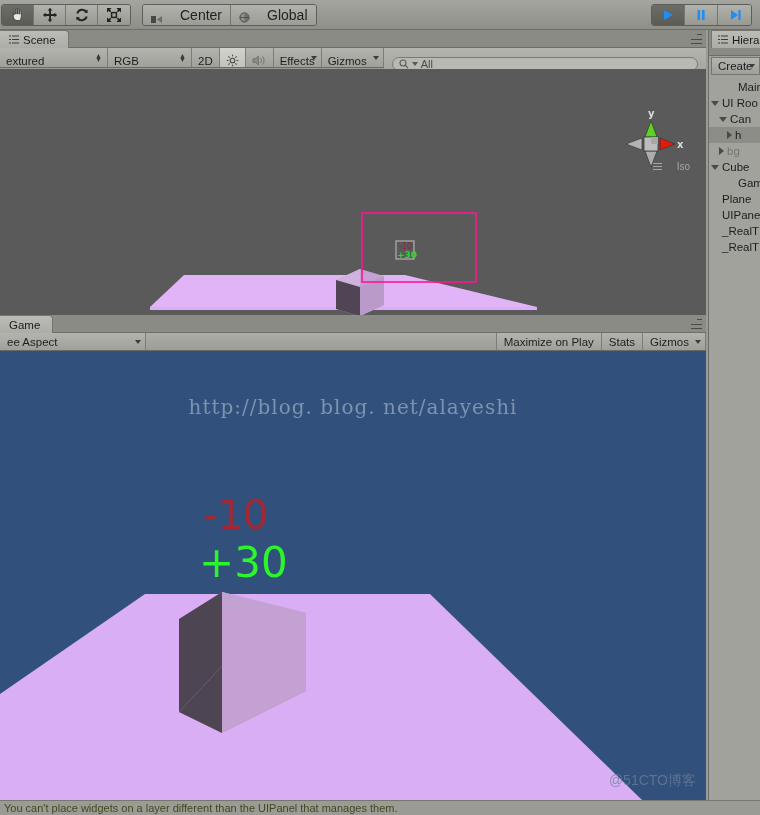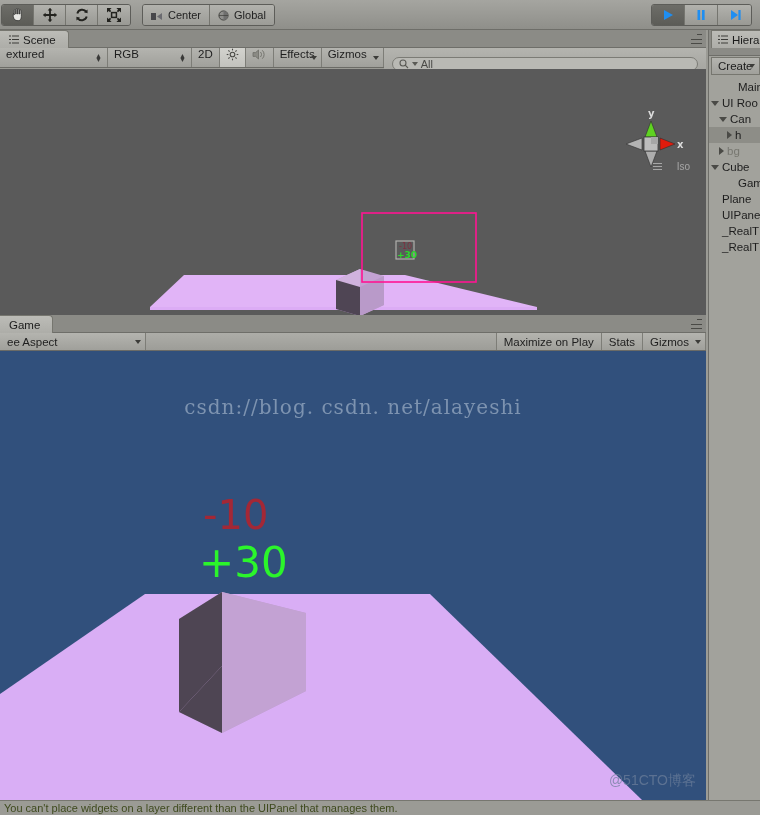--- a/index.html
+++ b/index.html
@@ -24,23 +24,23 @@
     width:32px; height:20px; display:flex; align-items:center; justify-content:center;
     background:linear-gradient(#b2b2ad,#999994);
     border-right:1px solid #75756f; cursor:default;
   }
   .tool-btn:last-child { border-right:none; }
   .tool-btn.active { background:linear-gradient(#6d6d68,#5c5c57); }
 
   #transform-group { left:1px; }
   #pivot-group { left:142px; }
   .pivot-btn {
-    height:20px; padding:0 8px; display:flex; align-items:center; gap:5px;
+    height:20px; padding:0 8px; display:flex; align-items:center; gap:17px;
     background:linear-gradient(#b2b2ad,#9c9c97);
-    border-right:1px solid #75756f; font-size:11px; color:#222;
+    border-right:1px solid #75756f; font-size:14px; color:#222;
   }
   .pivot-btn:last-child { border-right:none; }
 
   #play-group { right:8px; }
   #play-group .tool-btn { width:33px; }
 
   
   #scene-panel { position:absolute; left:0; top:30px; width:706px; height:283px; }
   .tab-strip {
     position:relative; height:18px; background:#8b8b86;
@@ -58,21 +58,21 @@
     display:flex; flex-direction:column; justify-content:space-between; align-items:flex-end;
   }
   .panel-menu-icon i { display:block; height:1px; background:#4a4a46; width:11px; }
   .panel-menu-icon i:first-child { width:5px; }
 
   .scene-toolbar {
     position:relative; height:20px; background:linear-gradient(#adada8,#9a9a95);
     border-bottom:1px solid #6b6b66; display:flex; align-items:stretch;
   }
   .stb {
-    display:flex; align-items:flex-start; padding:0 6px; font-size:11.5px;
+    display:flex; align-items:flex-end; padding:0 6px; font-size:11.5px;
     border-right:1px solid #7d7d77; background:linear-gradient(#b4b4af,#a0a09b);
     position:relative; color:#1e1e1e; white-space:nowrap;
   }
   .stb.wide { width:108px; }
   .stb.rgbw { width:84px; }
   .stb.on { background:linear-gradient(#d3d3ce,#c2c2bd); }
   .arrows {
     position:absolute; right:5px; top:50%; transform:translateY(-50%);
     display:flex; flex-direction:column; line-height:4px; font-size:7px; color:#3a3a38;
   }
@@ -378,21 +378,21 @@
       <polygon points="145,243 430,243 642,449 0,449 0,343" fill="#d9aef5"></polygon>
 
       <polygon points="178,648 178,648" fill="none"></polygon>
       <polygon points="179,268 222,241 306,262 306,340 222,382 179,361" fill="#bf9dd1"></polygon>
       <polygon points="179,268 222,241 222,315 179,361" fill="#4e4553"></polygon>
       <polygon points="222,241 306,262 306,340 222,382" fill="#c3a2d3"></polygon>
       <polygon points="179,361 222,382 222,315" fill="#4e4553"></polygon>
     </svg>
 
     <div class="wm-game" style="left:0;right:0;top:44px;text-align:center;color:#7d93b0;font-size:20px;letter-spacing:1px;">
-      <span>csdn://blog. csdn. net/alayeshi</span>
+      <span>http://blog. blog. net/alayeshi</span>
     </div>
 
     <div style="position:absolute;left:203px;top:144px;font-family:'DejaVu Sans',sans-serif;font-size:40px;color:#a32836;line-height:1;">
       <span>-10</span>
     </div>
     <div style="position:absolute;left:199px;top:191px;font-family:'DejaVu Sans',sans-serif;font-size:42px;color:#2bf52b;line-height:1;">
       <span>+30</span>
     </div>
 
     <div style="position:absolute;right:10px;bottom:10px;color:#6d7f9b;font-size:14px;opacity:.72;text-align:center;">

